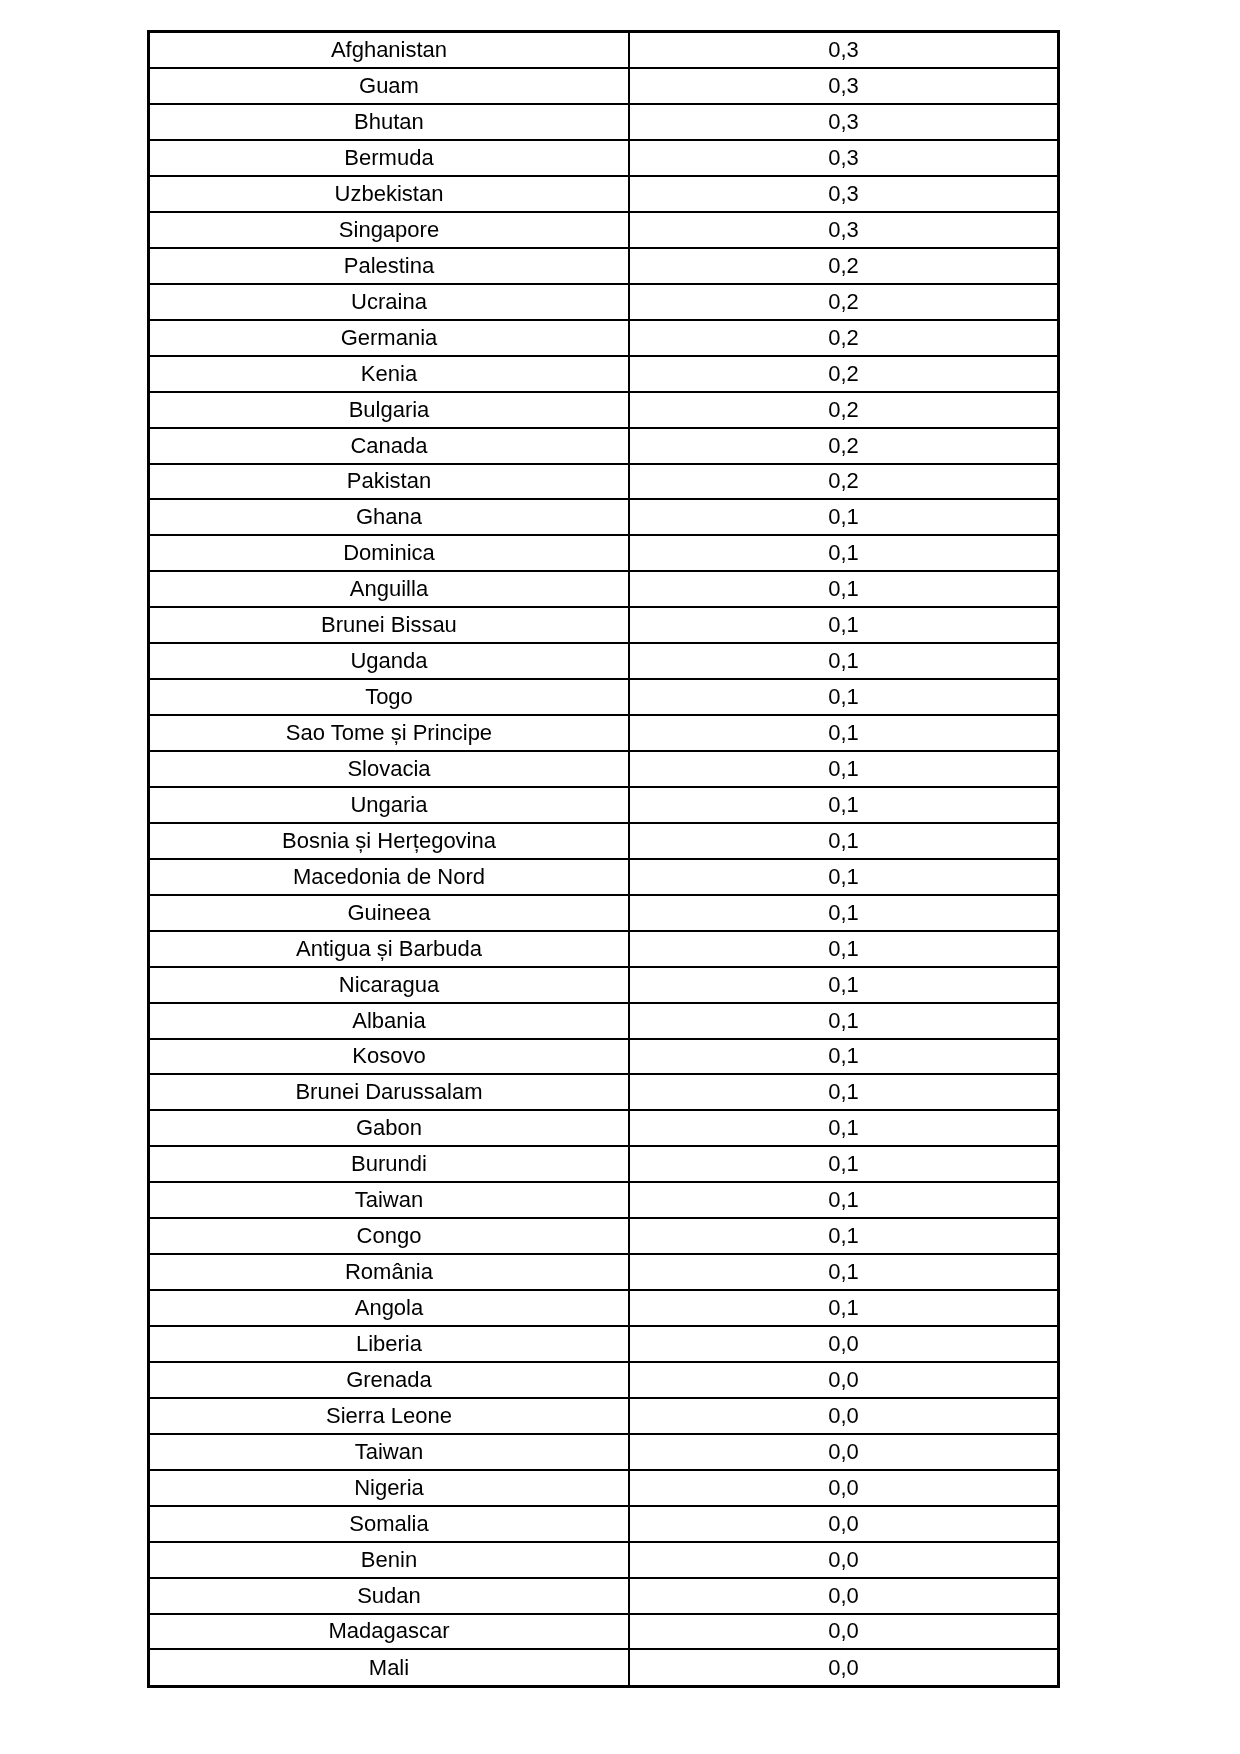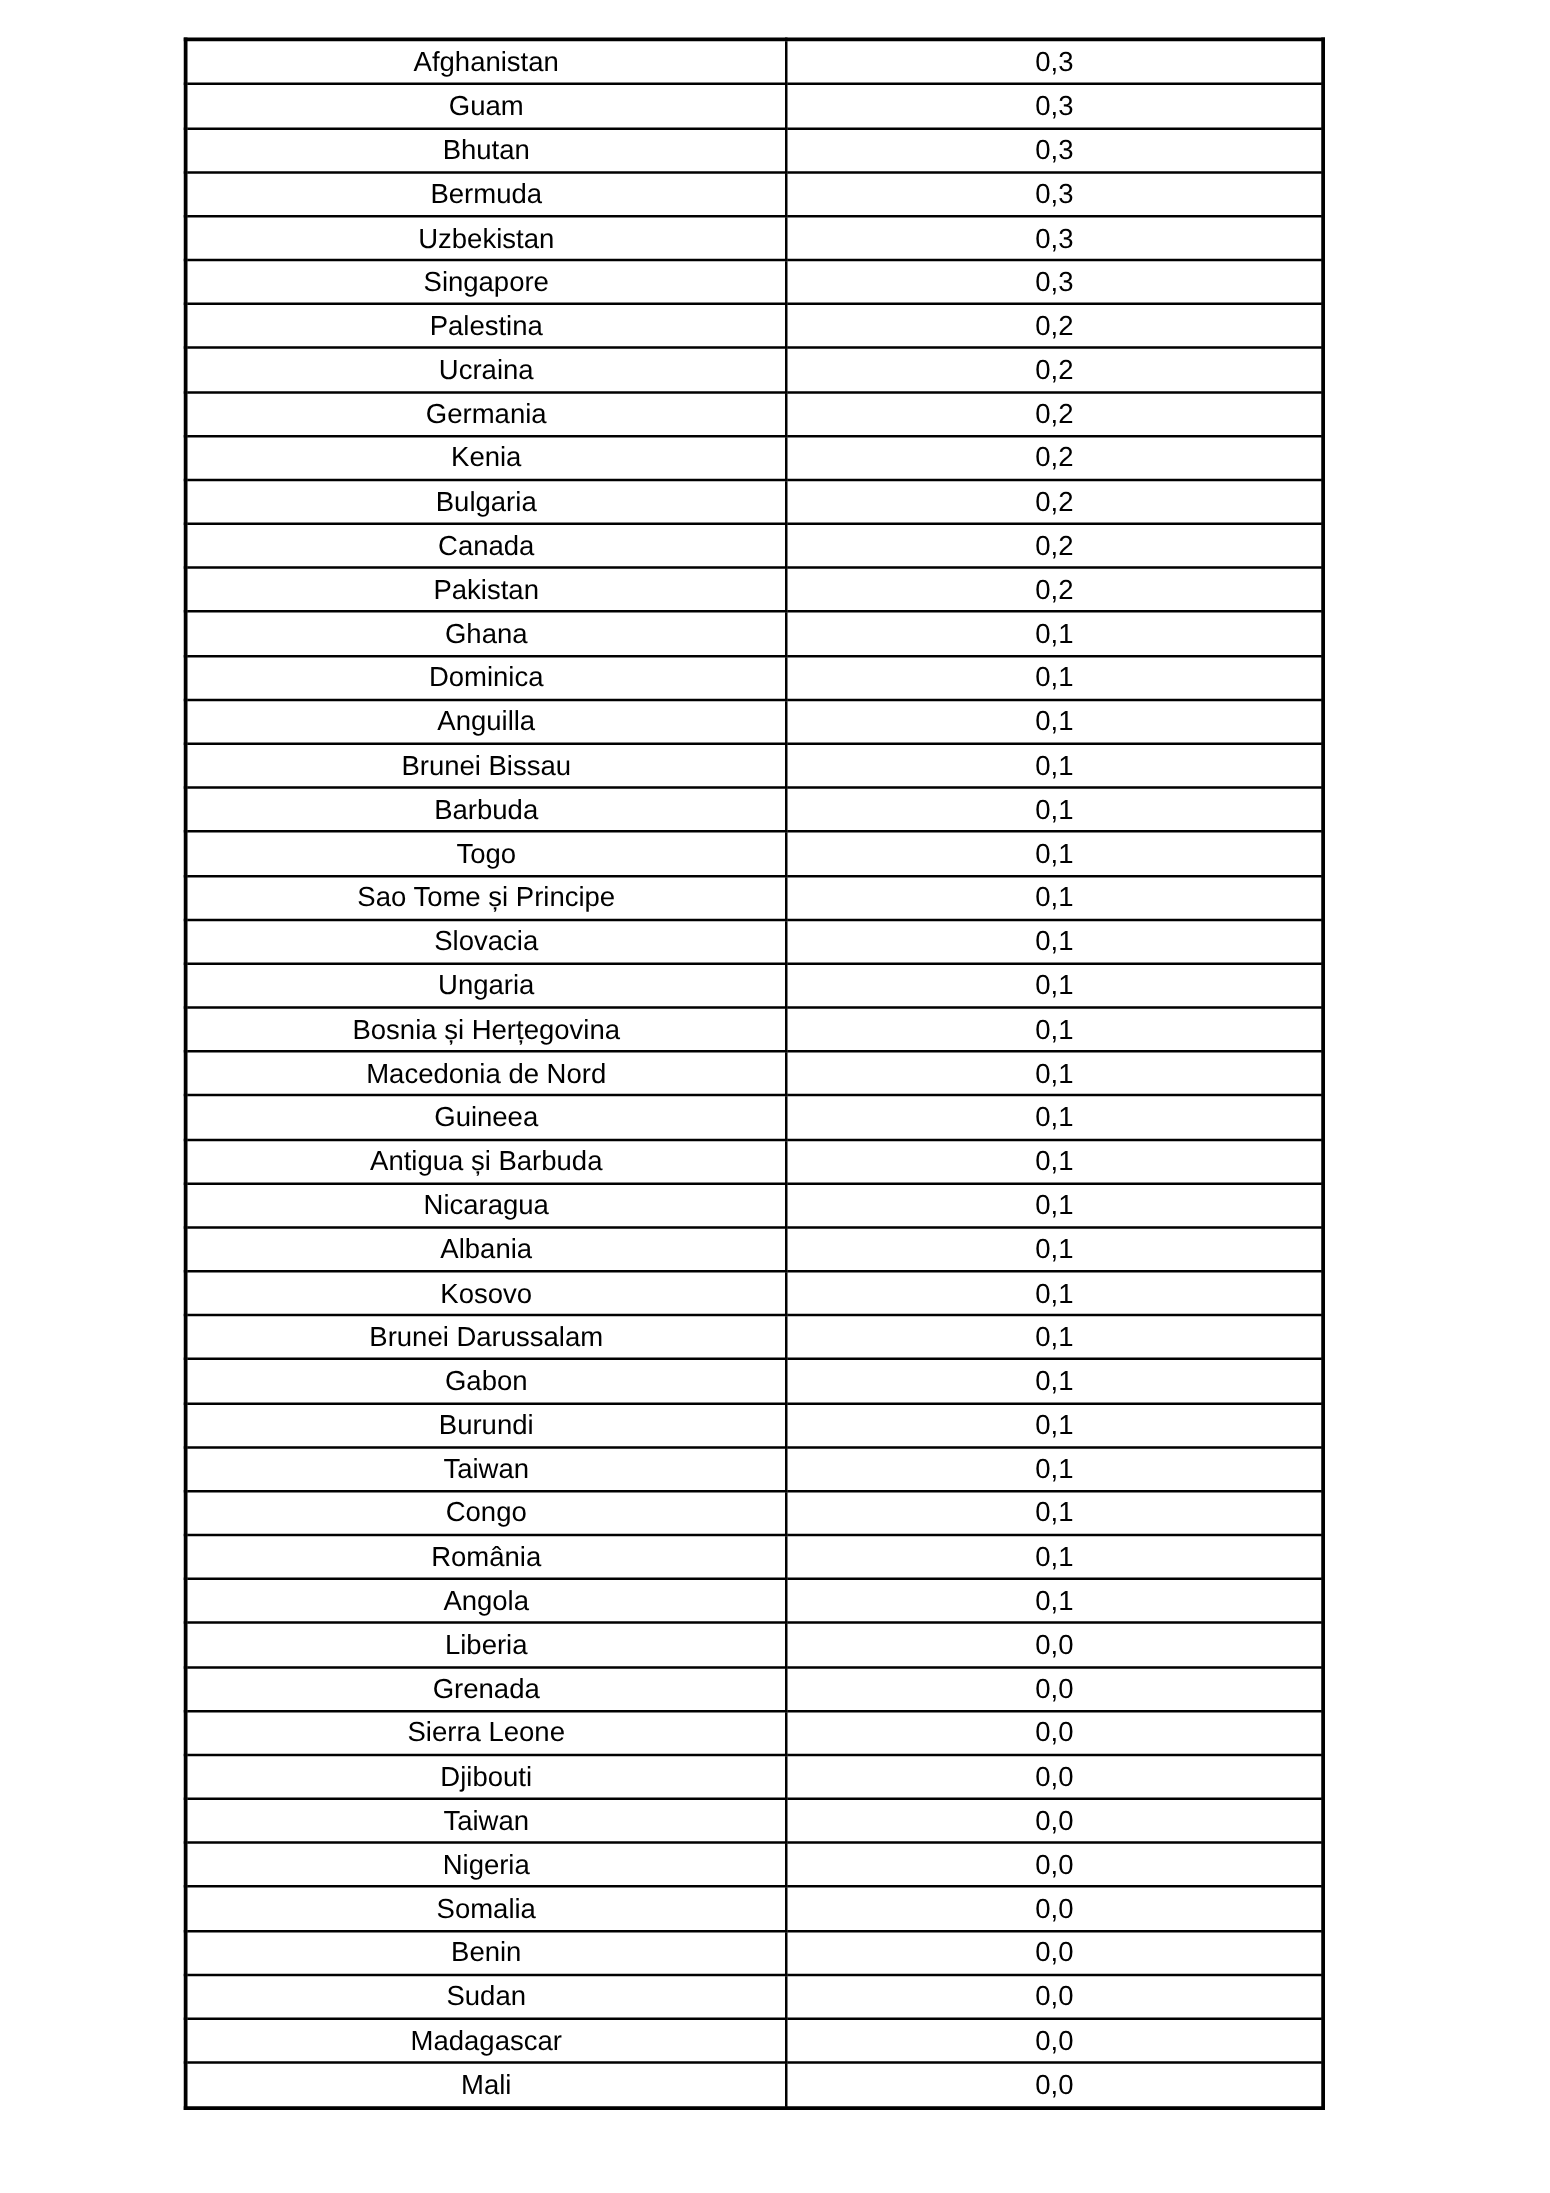--- a/index.html
+++ b/index.html
@@ -111,21 +111,21 @@
         </tr>
         <tr>
           <td>Anguilla</td>
           <td>0,1</td>
         </tr>
         <tr>
           <td>Brunei Bissau</td>
           <td>0,1</td>
         </tr>
         <tr>
-          <td>Barbuda</td>
+          <td>Uganda</td>
           <td>0,1</td>
         </tr>
         <tr>
           <td>Togo</td>
           <td>0,1</td>
         </tr>
         <tr>
           <td>Sao Tome și Principe</td>
           <td>0,1</td>
         </tr>
@@ -196,24 +196,20 @@
         <tr>
           <td>Liberia</td>
           <td>0,0</td>
         </tr>
         <tr>
           <td>Grenada</td>
           <td>0,0</td>
         </tr>
         <tr>
           <td>Sierra Leone</td>
-          <td>0,0</td>
-        </tr>
-        <tr>
-          <td>Djibouti</td>
           <td>0,0</td>
         </tr>
         <tr>
           <td>Taiwan</td>
           <td>0,0</td>
         </tr>
         <tr>
           <td>Nigeria</td>
           <td>0,0</td>
         </tr>

